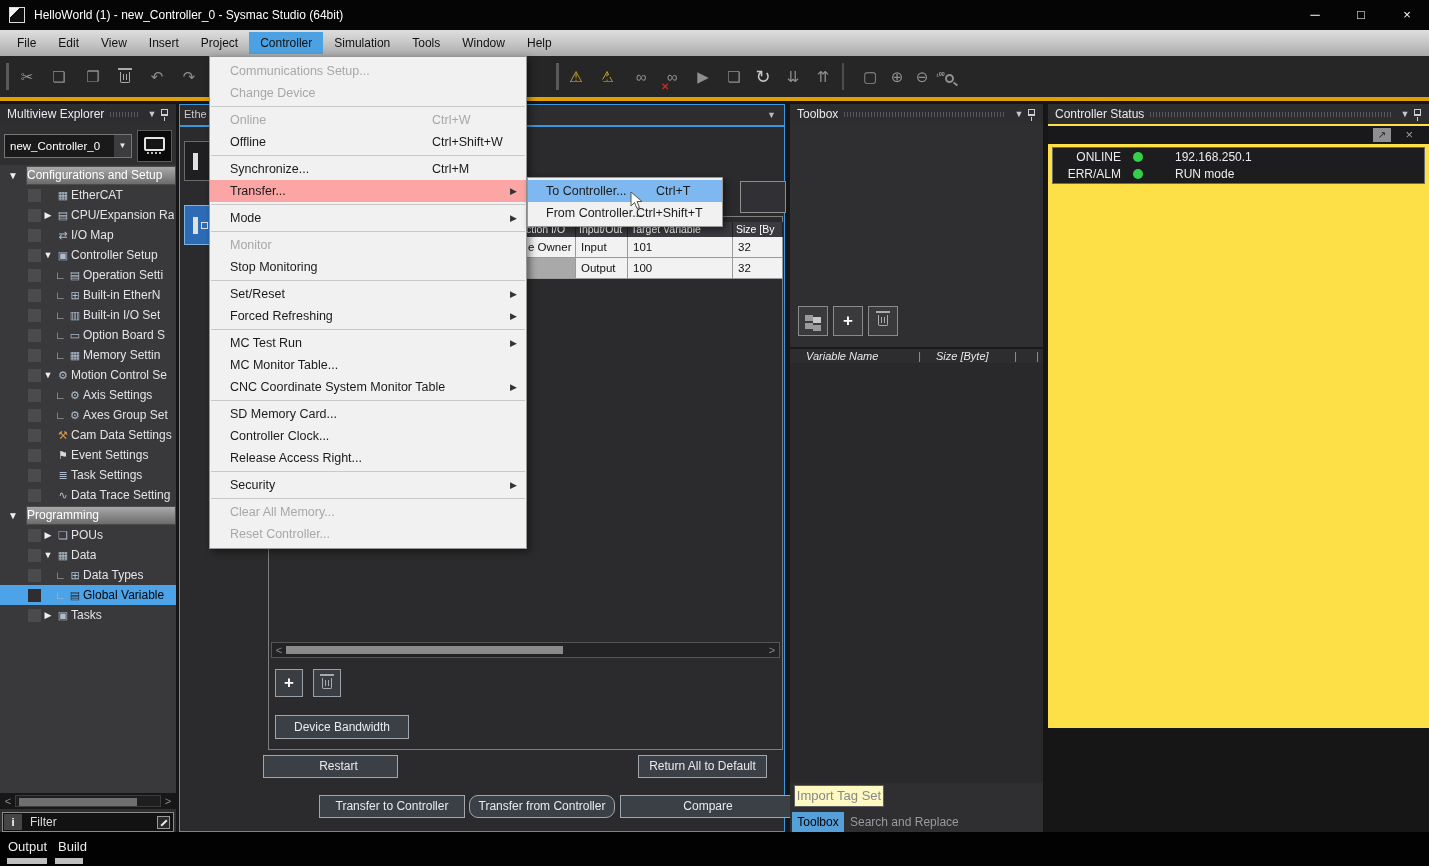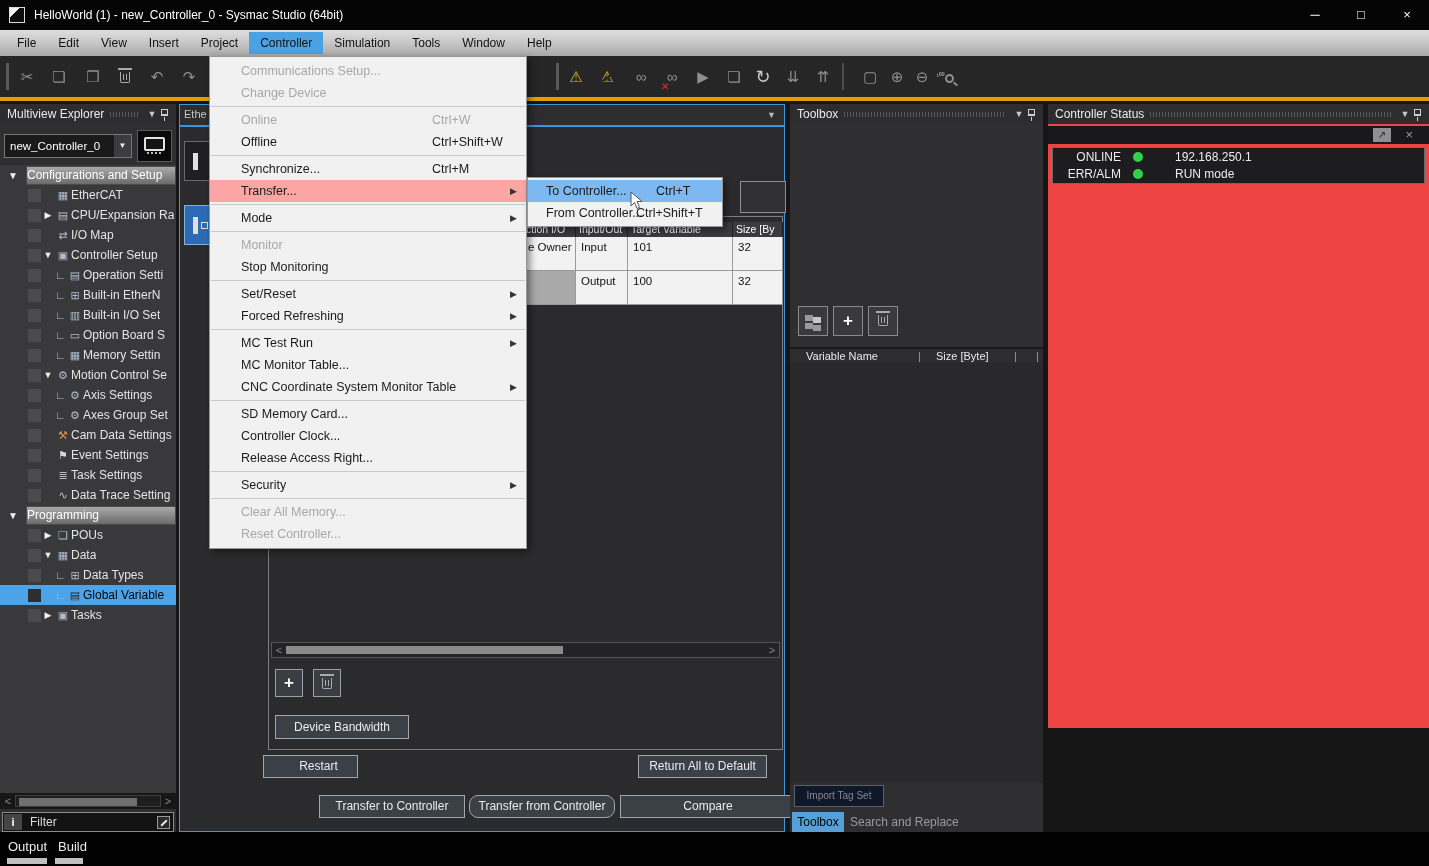--- a/index.html
+++ b/index.html
@@ -78,21 +78,21 @@
   .tabline { position:absolute; left:0; top:20px; width:100%; height:2px; background:#3a96dd; }
   .side-btn { position:absolute; left:4px; width:28px; height:40px; border:1px solid #6a6a6a; background:#1f1f22; }
   .side-btn .bar { position:absolute; left:8px; top:11px; width:5px; height:17px; background:#e0e0e0; }
   .side-btn .dot { position:absolute; left:16px; top:16px; width:7px; height:7px; border:1px solid #e0e0e0; }
   .side-btn.hlb { background:#2d6cb4; border-color:#7fb2e2; }
   .frag-btn { position:absolute; left:560px; top:76px; width:46px; height:32px; background:#313135; border:1px solid #8f8f8f; }
   .groupbox { position:absolute; left:88px; top:111px; width:515px; height:534px; border:1px solid #7e7e7e; }
   .dtable { position:absolute; left:343px; top:117px; width:260px; }
   .dt-h { display:flex; height:15px; }
   .dt-h div { background:#3a3a3f; color:#fff; font-size:10.5px; line-height:15px; padding-left:3px; border-right:1px solid #222; white-space:nowrap; overflow:hidden; }
-  .dt-r { display:flex; height:34px; }
+  .dt-r { display:flex; height:21px; }
   .dt-r div { background:#f2f2f2; color:#111; font-size:11.5px; line-height:20px; padding-left:5px; border-right:1px solid #9a9a9a; border-bottom:1px solid #9a9a9a; white-space:nowrap; overflow:hidden; }
   .dt-r div.gray { background:#a9a9a9; }
   .c1{width:53px;} .c2{width:52px;} .c3{width:105px;} .c4{width:50px;}
   .h-scroll { position:absolute; left:91px; top:537px; width:509px; height:16px; background:#232325; border:1px solid #555; }
   .h-scroll .ar { position:absolute; top:0; width:14px; color:#8a8a8a; font-size:11px; text-align:center; line-height:14px; }
   .h-scroll .thumb { position:absolute; left:14px; top:3px; width:277px; height:8px; background:#8a8a8a; }
   .sqbtn { position:absolute; width:28px; height:28px; background:#3a3d41; border:1px solid #9aa0a8; color:#fff; text-align:center; line-height:26px; font-size:17px; font-weight:bold; }
   .trash-glyph { position:relative; display:inline-block; width:10px; height:11px; border:1px solid #aaa; border-top:none; border-radius:0 0 2px 2px; margin-top:8px; }
   .trash-glyph::before { content:""; position:absolute; left:-3px; top:-4px; width:14px; height:2px; background:#aaa; }
   .trash-glyph::after { content:""; position:absolute; left:2px; top:2px; width:1px; height:6px; background:#aaa; box-shadow:3px 0 0 #aaa; }
@@ -100,48 +100,48 @@
 
   
   .tbx { position:absolute; left:790px; top:104px; width:253px; height:728px; background:#2f2f31; }
   .dev-box { position:absolute; left:4px; top:26px; width:245px; height:172px; background:#0b0b0c; border:1px solid #c0c0c0; }
   .dev-hdr { color:#fff; font-size:12px; padding:2px 5px; }
   .dev-row { position:absolute; left:1px; right:1px; top:20px; height:20px; background:#5ea6e0; display:flex; align-items:center; font-size:12px; color:#000; }
   .net-ico { flex:none; width:8px; height:6px; background:#1c5fae; margin:0 10px 6px 8px; box-shadow:6px -4px 0 #3a7ec8, 0 7px 0 #17477f, 7px 7px 0 #17477f; }
   .dev-row span { margin-right:14px; white-space:nowrap; }
   .tbx-btn { position:absolute; top:202px; width:30px; height:30px; background:#3a3a3d; border:1px solid #8a8a8a; color:#fff; text-align:center; line-height:28px; font-size:17px; font-weight:bold; }
   .netadd-ico { position:absolute; left:6px; top:8px; width:8px; height:6px; background:#9a9a9a; box-shadow:8px 2px 0 #c8c8c8, 0 8px 0 #9a9a9a, 8px 10px 0 #9a9a9a; }
-  .var-hdr { position:absolute; left:0; top:243px; width:100%; height:16px; background:#2d2d30; border-top:2px solid #1a1a1a; }
+  .var-hdr { position:absolute; left:0; top:243px; width:100%; height:16px; background:#2d2d30; border-top:2px solid #1a1a1a;font-style:italic; }
   .var-hdr span { position:absolute; top:1px; font-size:11px; color:#eaeaea; white-space:nowrap; }
   .var-hdr .sep { color:#999; }
   .var-list { position:absolute; left:0; top:259px; width:100%; height:420px; background:#29292b; }
-  .import-btn { position:absolute; left:4px; top:681px; width:90px; height:22px; background:#0f172a; border:1px solid #5f5f5f; color:#87878a; font-size:10px; text-align:center; line-height:20px; }
+  .import-btn { position:absolute; left:4px; top:681px; width:90px; height:22px; background:#fef9c3; border:1px solid #5f5f5f; color:#87878a; font-size:13px; text-align:center; line-height:20px; }
   .tbx-tabs { position:absolute; left:0; top:708px; width:100%; height:20px; background:#2f2f31; }
   .tab-toolbox { position:absolute; left:2px; top:0; width:52px; height:20px; background:#55a0d8; color:#000; font-size:12px; text-align:center; line-height:20px; }
   .tab-sr { position:absolute; left:60px; top:0; right:0; height:20px; color:#9a9a9e; font-size:12px; line-height:20px; }
 
   
-  .cs { position:absolute; left:1048px; top:104px; width:381px; height:624px; background:#ef4444; }
+  .cs { position:absolute; left:1048px; top:104px; width:381px; height:624px; background:#fde047; }
   .cs-subbar { position:absolute; left:0; top:22px; width:100%; height:18px; background:#19191b; }
   .expand-ico { position:absolute; right:38px; top:2px; width:18px; height:14px; background:#8f8f91; color:#1d1d1f; font-size:10px; text-align:center; line-height:14px; }
   .close-ico { position:absolute; right:16px; top:1px; color:#9a9a9a; font-size:13px; }
   .cs-box { position:absolute; left:4px; top:43px; width:373px; height:37px; background:#1d1d20; border:1px solid #6a6a6a; }
   .cs-row { display:flex; align-items:center; height:17px; font-size:12px; color:#ececec; }
   .cs-lab { width:68px; text-align:right; }
   .cs-dot { width:10px; height:10px; border-radius:50%; background:#35d04a; margin-left:12px; }
   .cs-val { margin-left:32px; }
 
   
   .statusbar { position:absolute; left:0; top:832px; width:100%; height:34px; background:#020202; }
   .bt-tab { position:absolute; top:7px; color:#eaeaea; font-size:13px; }
   .bt-ind { position:absolute; top:26px; height:6px; background:#c0c0c0; }
 
   
   .ctx-menu { position:absolute; left:209px; top:56px; width:318px; background:#f1f1f1; border:1px solid #979797; box-shadow:3px 3px 7px rgba(0,0,0,.45); z-index:100; padding:3px 0; }
-  .mi { position:relative; height:22px; line-height:22px; font-size:12.5px; color:#1b1b1b; padding-left:31px; white-space:nowrap; }
+  .mi { position:relative; height:22px; line-height:22px; font-size:12.5px; color:#1b1b1b; padding-left:20px; white-space:nowrap; }
   .mi .sc { position:absolute; left:222px; top:0; }
   .mi .ar { position:absolute; right:9px; top:0; font-size:9px; color:#333; }
   .mi.dis { color:#a8a8a8; }
   .mi.hl { background:#fca5a5; }
   .msep { height:1px; background:#c9c9c9; margin:2px 1px; }
   .sub-menu { position:absolute; left:527px; top:177px; width:196px; background:#f1f1f1; border:1px solid #979797; box-shadow:3px 3px 7px rgba(0,0,0,.45); z-index:100; padding:2px 0; }
   .smi { position:relative; height:22px; line-height:22px; font-size:12.5px; color:#1b1b1b; padding-left:18px; white-space:nowrap; }
   .smi.hl { background:#7db9f0; }
   .smi .sc1 { position:absolute; left:128px; top:0; }
   .smi .sc2 { position:absolute; left:108px; top:0; }
@@ -421,21 +421,21 @@
       </div>
     </div>
     <div class="h-scroll">
       <span class="ar" style="left:0;">&lt;</span>
       <span class="thumb"></span>
       <span class="ar" style="right:0;">&gt;</span>
     </div>
     <div class="sqbtn" style="left:95px;top:564px;">+</div>
     <div class="sqbtn" style="left:133px;top:564px;"><span class="trash-glyph"></span></div>
     <div class="btn" style="left:95px;top:610px;width:134px;height:24px;line-height:22px;">Device Bandwidth</div>
-    <div class="btn" style="left:83px;top:650px;width:95px;height:23px;padding-left:16px;">Restart</div>
+    <div class="btn" style="left:83px;top:650px;width:135px;height:23px;padding-left:16px;">Restart</div>
     <div class="btn" style="left:458px;top:650px;width:129px;height:23px;">Return All to Default</div>
     <div class="btn" style="left:139px;top:690px;width:146px;height:23px;">Transfer to Controller</div>
     <div class="btn" style="left:289px;top:690px;width:146px;height:23px;border-radius:9px;">Transfer from Controller</div>
     <div class="btn" style="left:440px;top:690px;width:176px;height:23px;">Compare</div>
   </div>
 
   <div class="tbx">
     <div class="panel-title">
       <span class="pt-label">Toolbox</span>
       <span class="pt-dots"></span>

